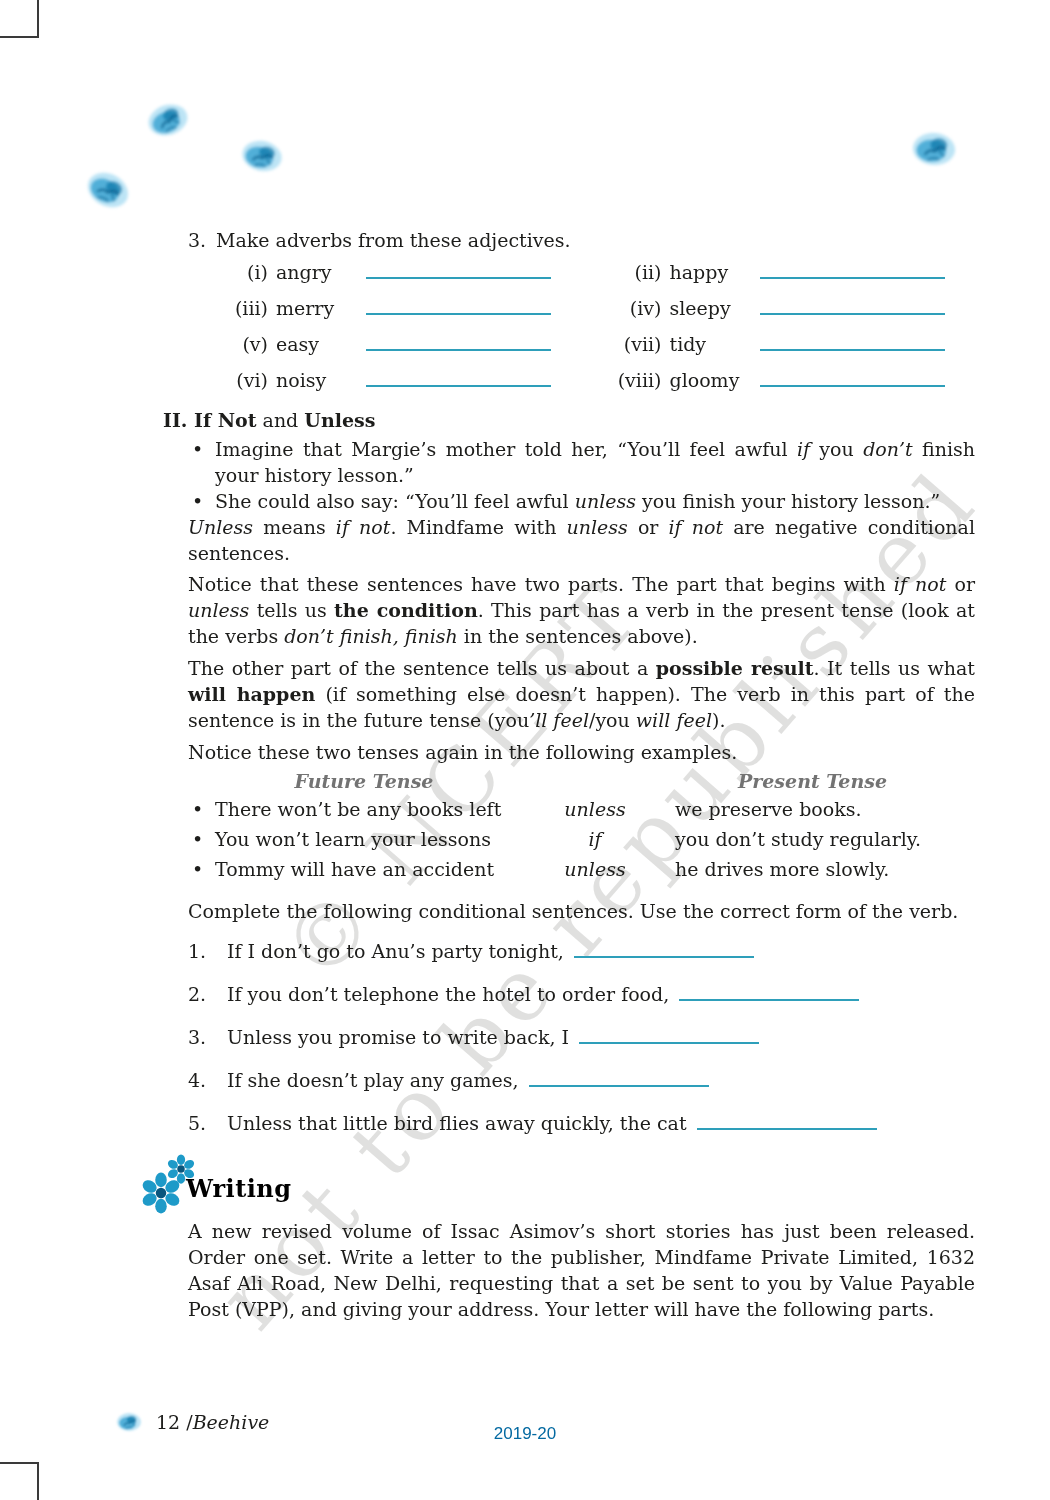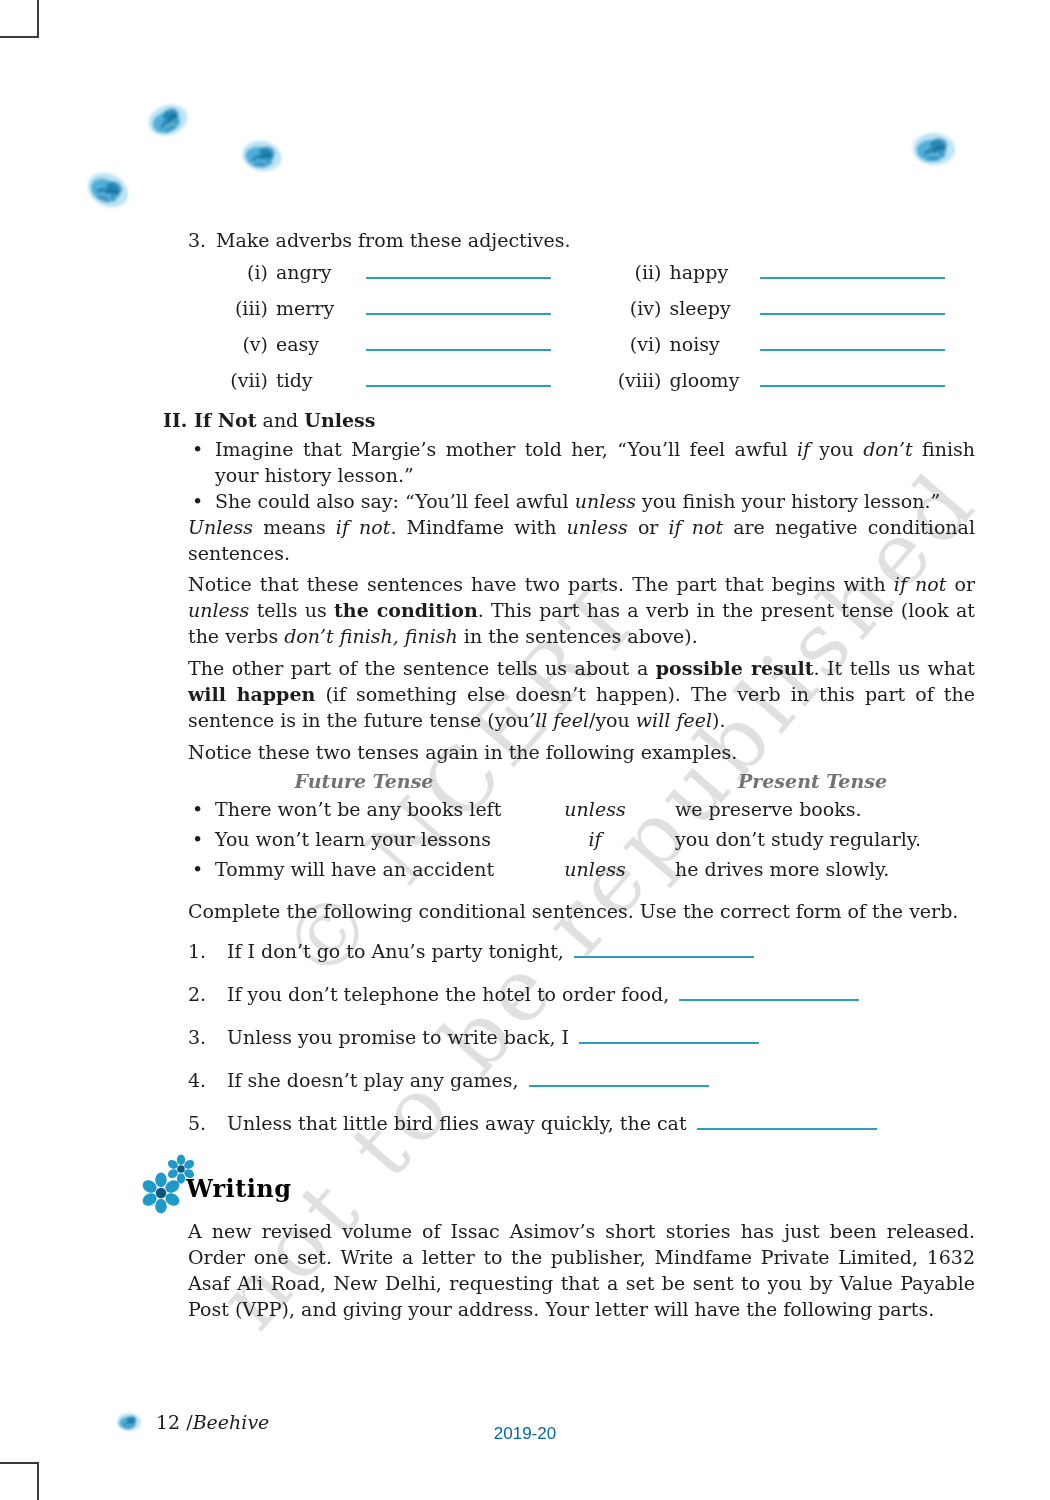--- a/index.html
+++ b/index.html
@@ -140,27 +140,27 @@
         <span class="adj-num">(iv)</span>
         <span class="adj-word">sleepy</span>
         <span class="adj-blank"></span>
       </div>
       <div class="adj-item">
         <span class="adj-num">(v)</span>
         <span class="adj-word">easy</span>
         <span class="adj-blank"></span>
       </div>
       <div class="adj-item">
+        <span class="adj-num">(vii)</span>
+        <span class="adj-word">tidy</span>
+        <span class="adj-blank"></span>
+      </div>
+      <div class="adj-item">
         <span class="adj-num">(vi)</span>
         <span class="adj-word">noisy</span>
-        <span class="adj-blank"></span>
-      </div>
-      <div class="adj-item">
-        <span class="adj-num">(vii)</span>
-        <span class="adj-word">tidy</span>
         <span class="adj-blank"></span>
       </div>
       <div class="adj-item">
         <span class="adj-num">(viii)</span>
         <span class="adj-word">gloomy</span>
         <span class="adj-blank"></span>
       </div>
     </div>
 
     <div class="sec2-head"><b>II. </b><b>If Not</b><span> and </span><b>Unless</b></div>

